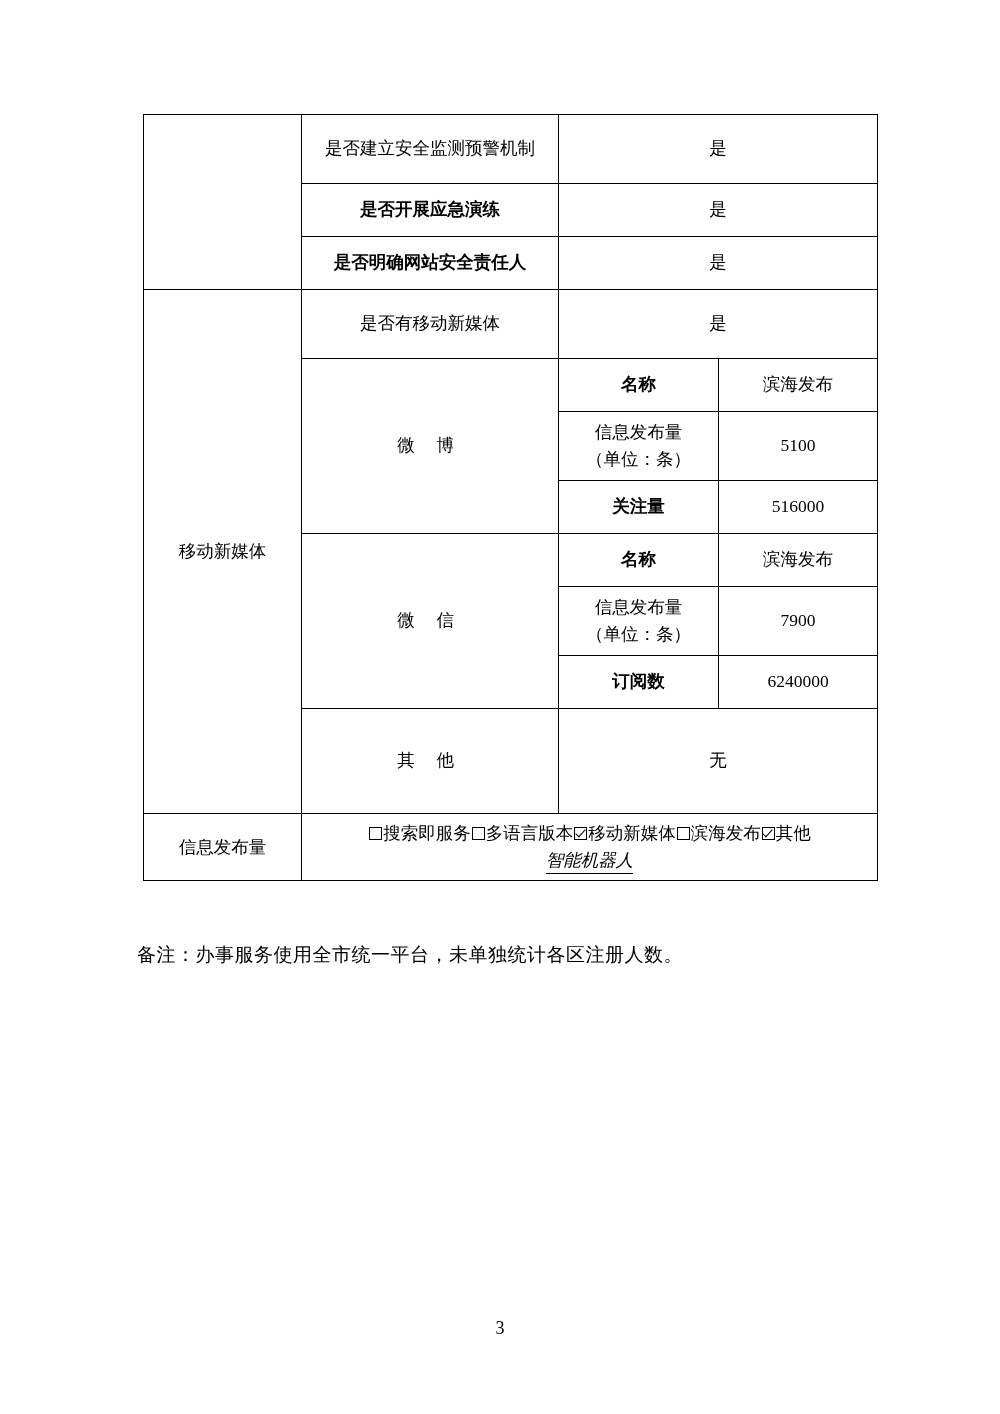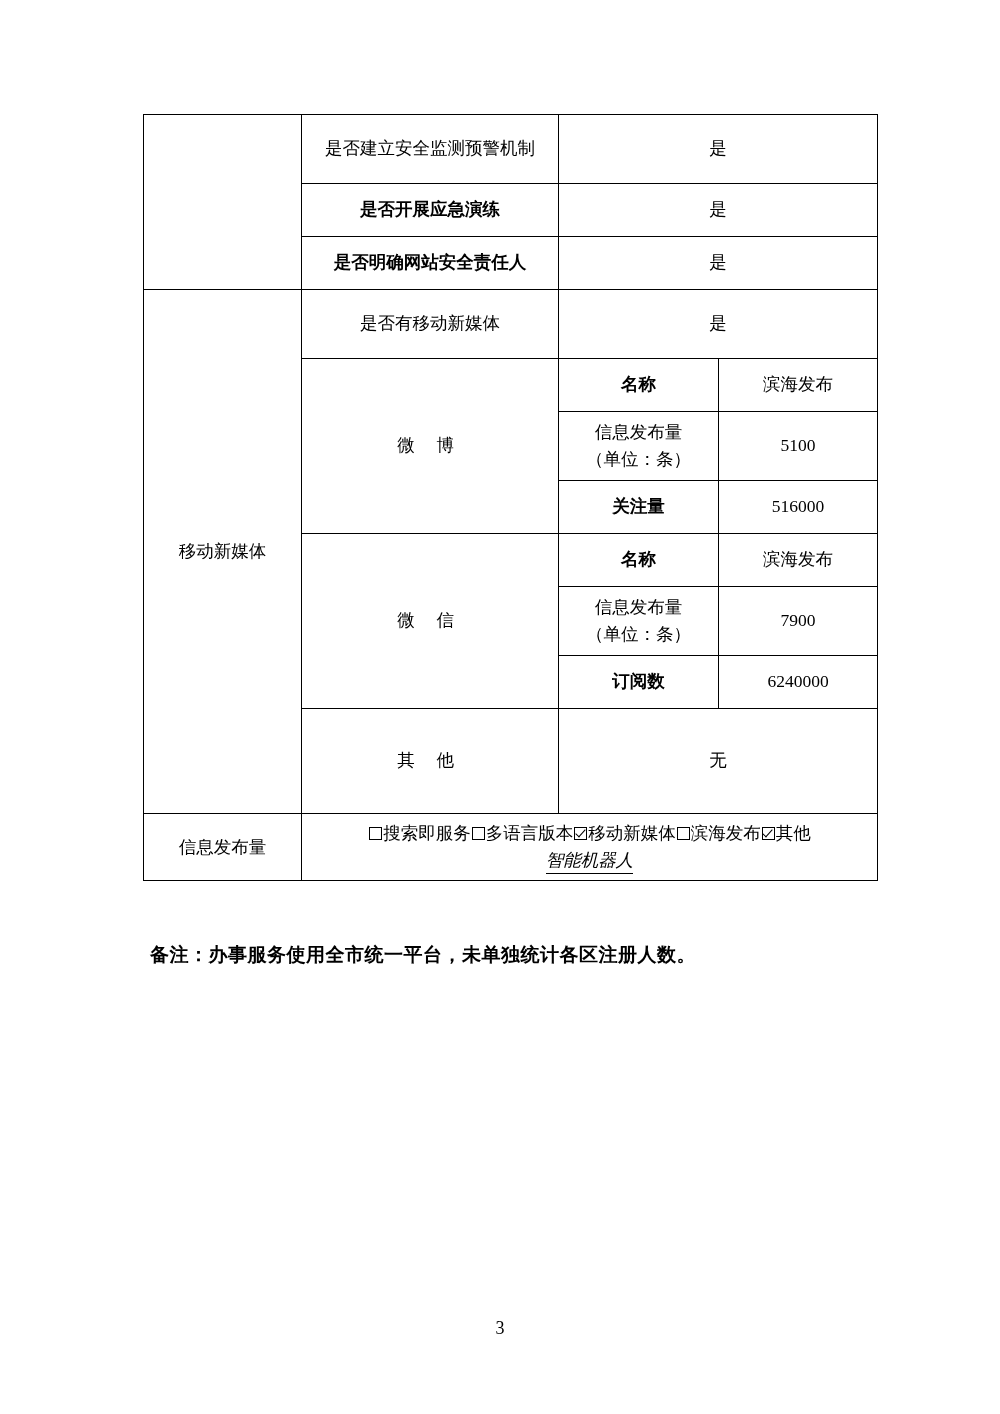--- a/index.html
+++ b/index.html
@@ -77,24 +77,24 @@
   }
   .underline-txt {
     border-bottom: 1px solid #000;
     display: inline-block;
     line-height: 1.35;
     font-style: italic;
   }
 
   .note {
     position: absolute;
-    left: 150px;
+    left: 137px;
     top: 942px;
     font-size: 19px;
-    font-weight: bold;
+    font-weight: normal;
     letter-spacing: 0.5px;
     font-family: "Liberation Serif", "DejaVu Serif", serif;
   }
 
   .page-number {
     position: absolute;
     left: 0;
     right: 0;
     top: 1318px;
     text-align: center;

